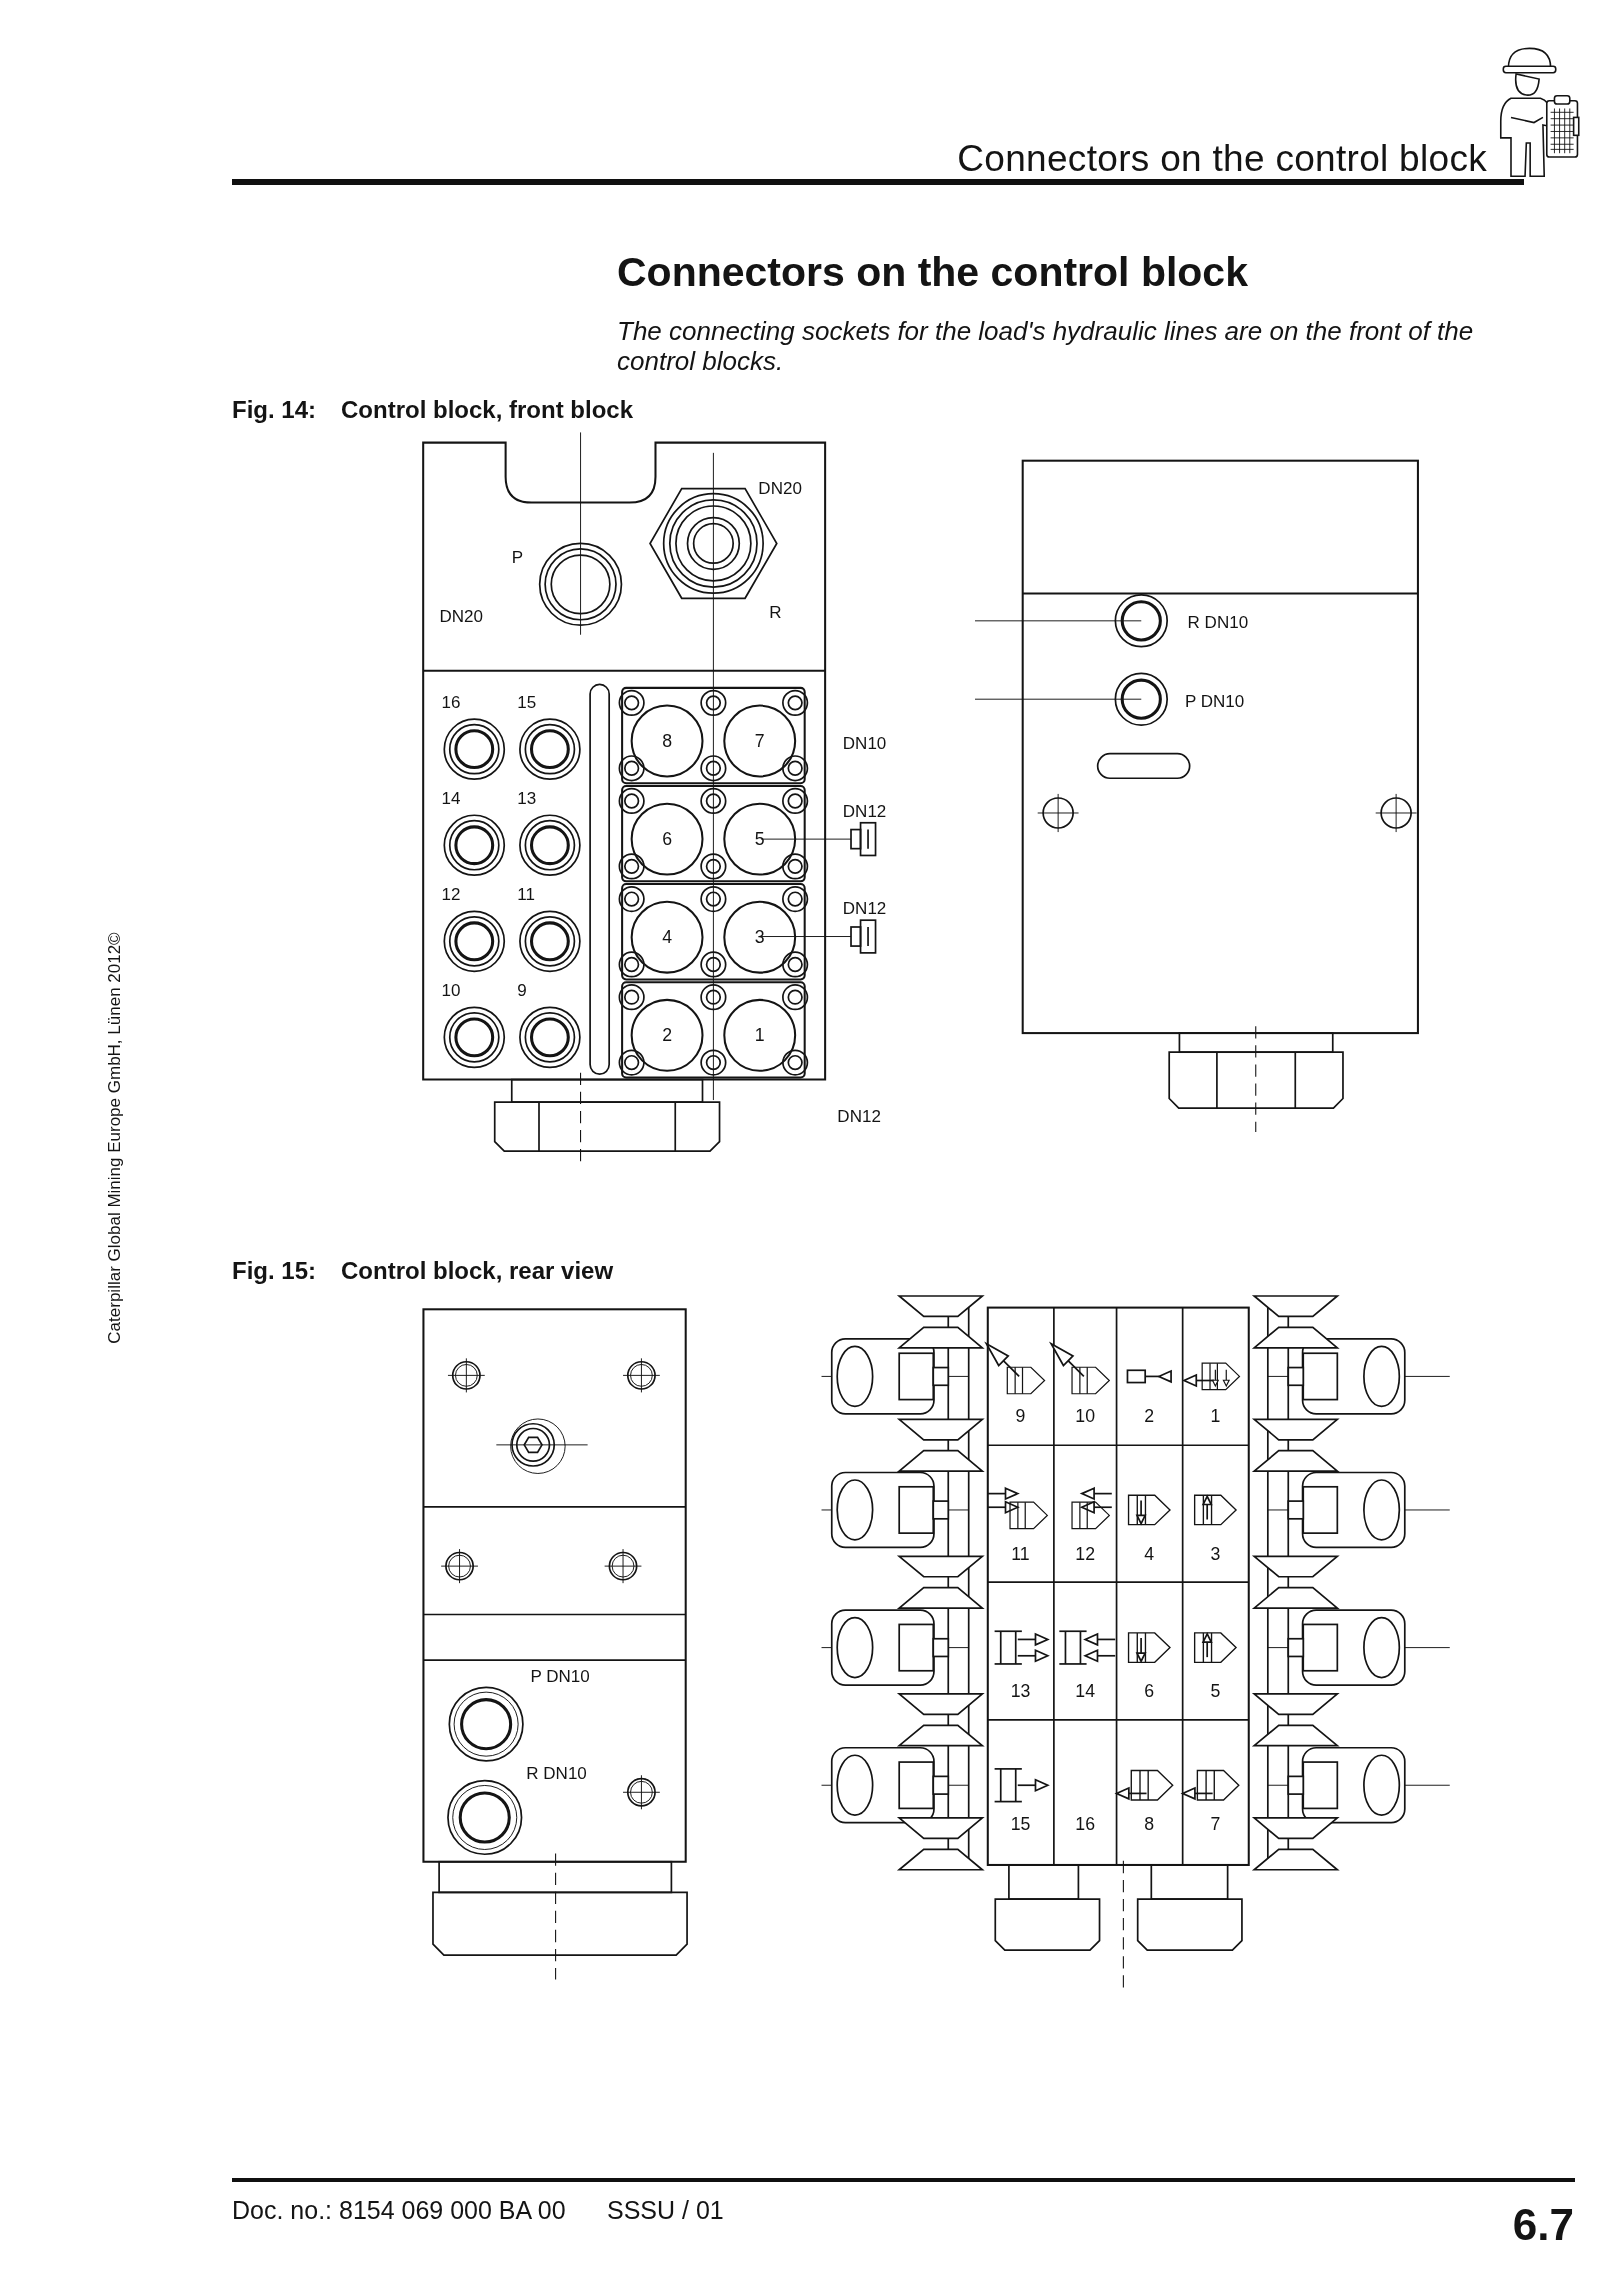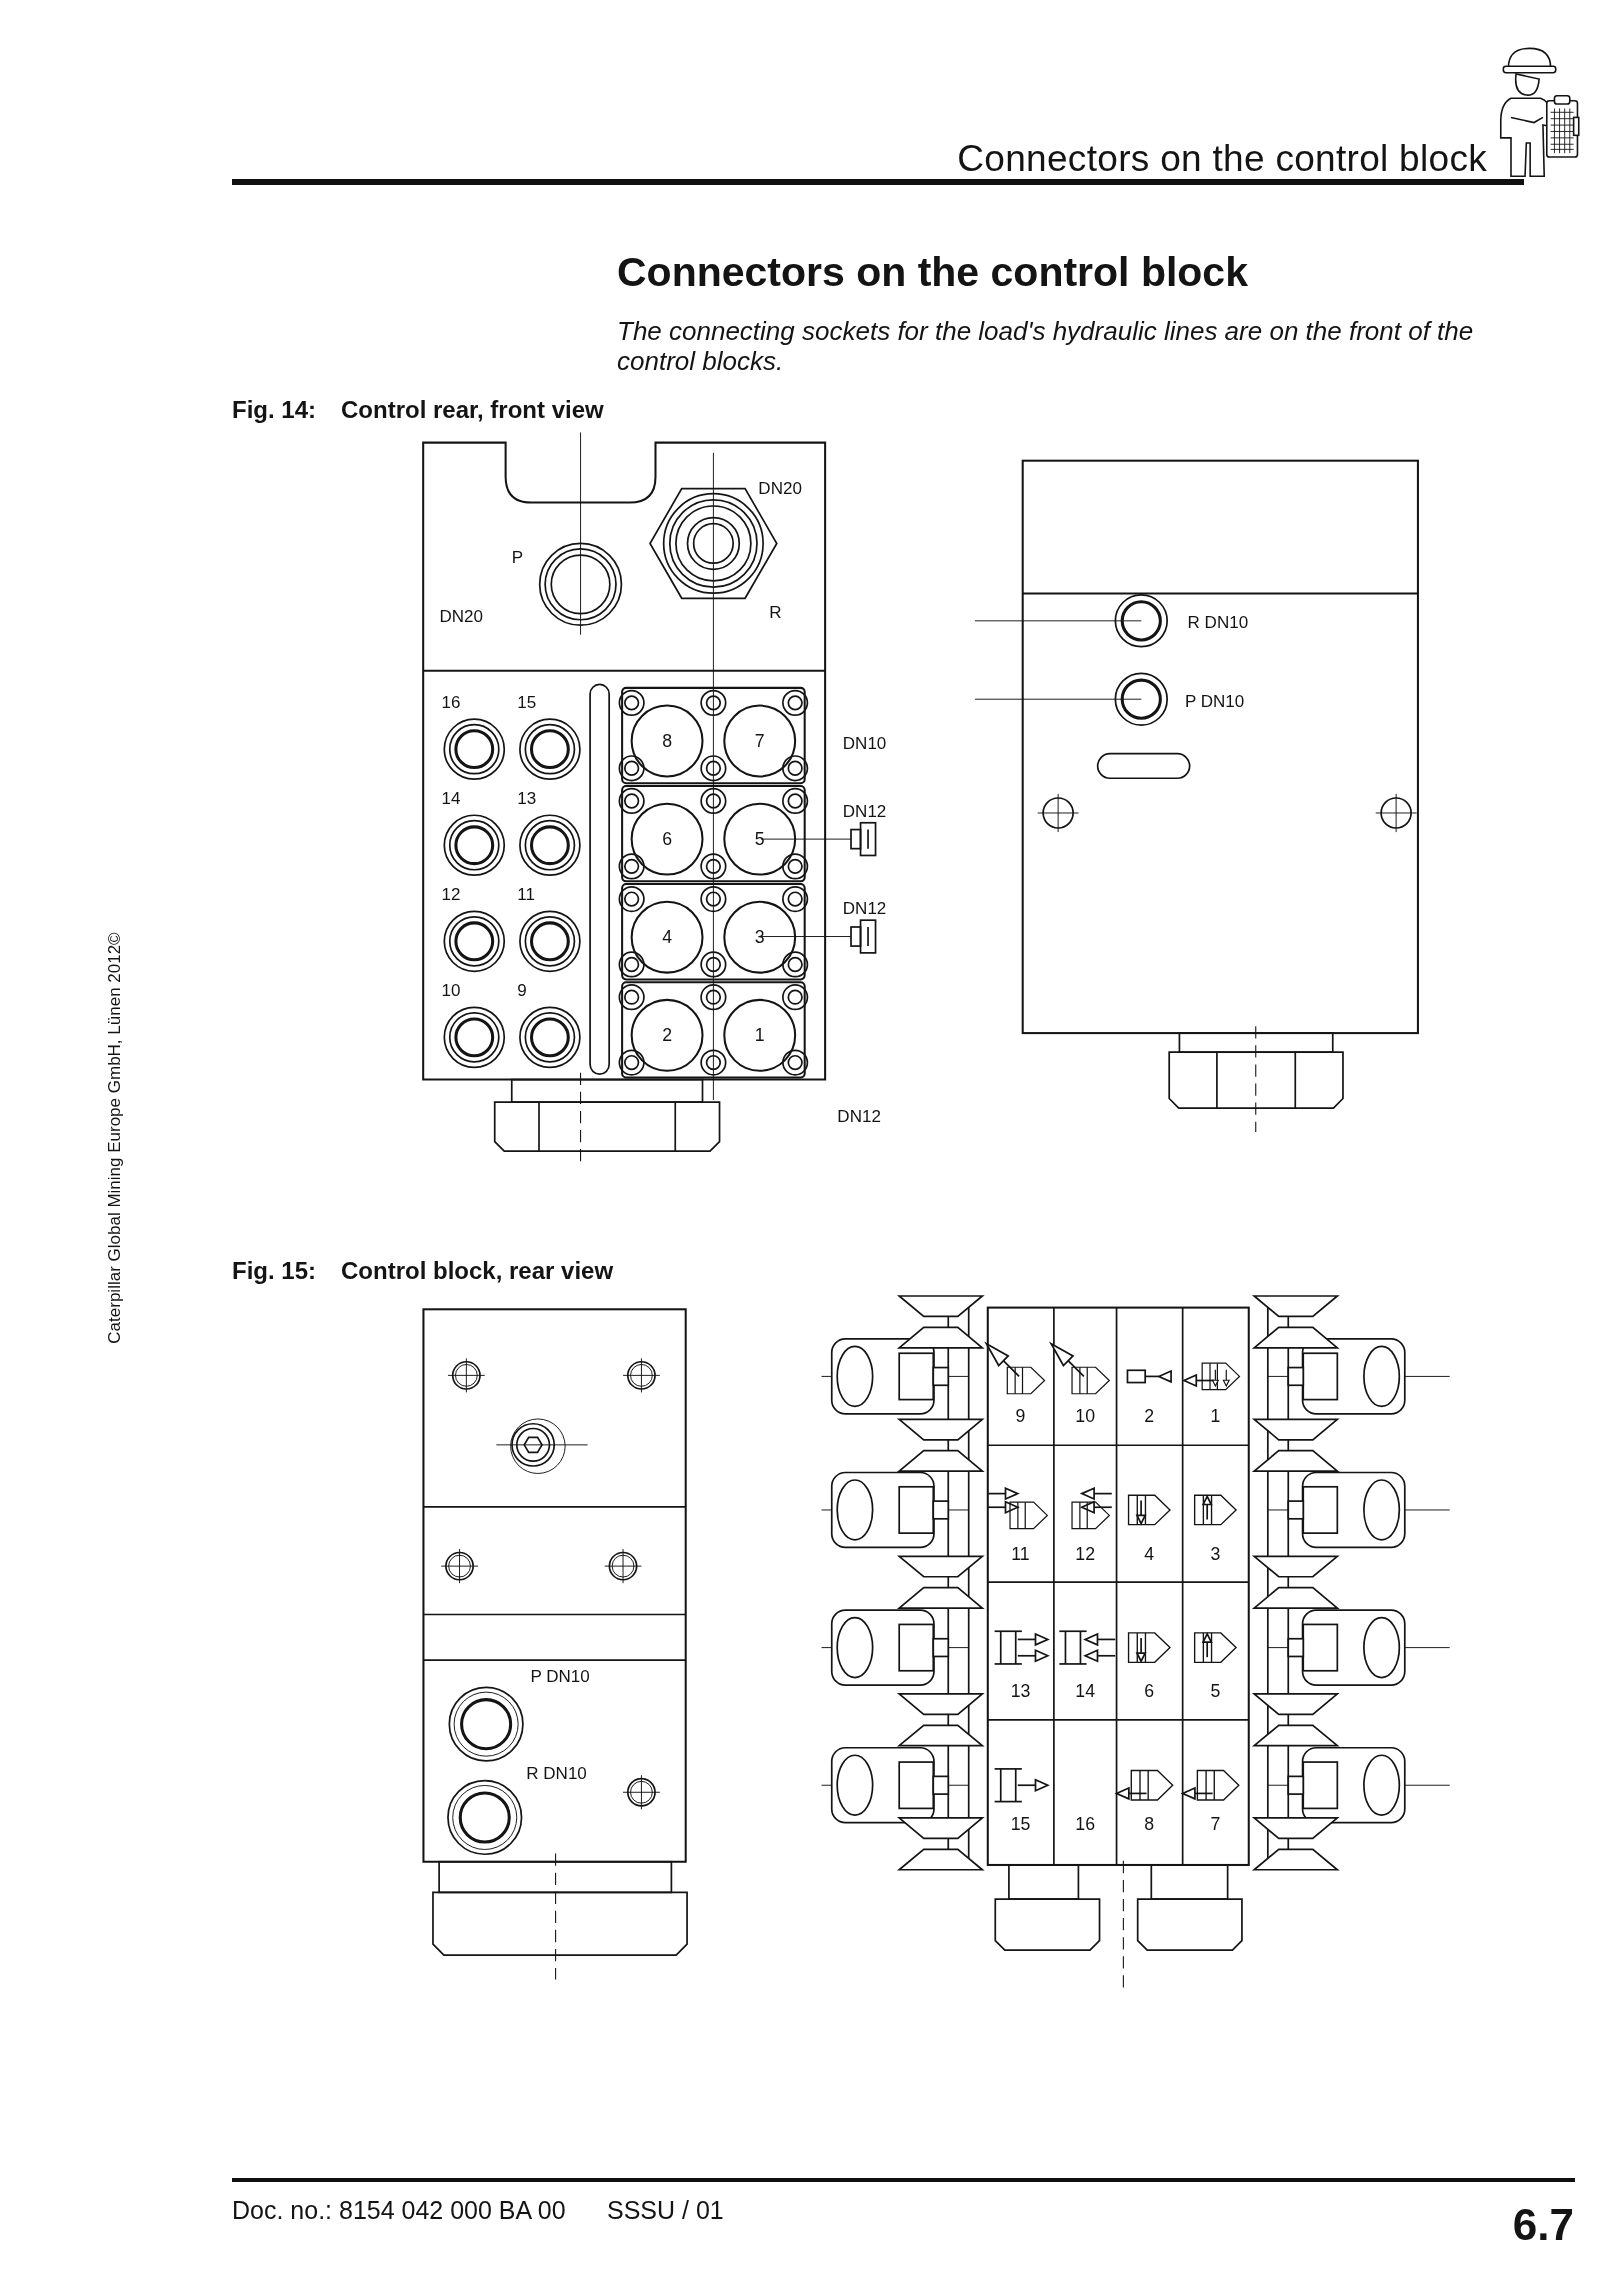--- a/index.html
+++ b/index.html
@@ -46,21 +46,21 @@
     </g>
     <rect class="wfill" x="132" y="118" width="8" height="28"></rect>
   </svg>
 
   <div class="abs side-note" style="left:115px;top:1138px;">Caterpillar Global Mining Europe GmbH, Lünen 2012©</div>
 
   <div class="abs h1" style="left:617px;top:249px;">Connectors on the control block</div>
   <div class="abs body-text" style="left:617px;top:316px;width:862px;">The connecting sockets for the load's hydraulic lines are on the front of the control blocks.</div>
 
   <div class="abs fig-cap" style="left:232px;top:396px;">Fig. 14:</div>
-  <div class="abs fig-cap" style="left:341px;top:396px;">Control rear, front view</div>
+  <div class="abs fig-cap" style="left:341px;top:396px;">Control block, front block</div>
 
   <svg class="abs" style="left:382px;top:429px;" width="532" height="763" viewBox="0 0 780 1120">
 
     <path class="ln3" d="M60,955 L60,20 L181,20 L181,70 Q181,108 219,108 L363,108 Q401,108 401,70 L401,20 L650,20 L650,955 Z"></path>
     <line class="ln3" x1="60" y1="355" x2="650" y2="355"></line>
 
     <line class="thin" x1="291" y1="5" x2="291" y2="302"></line>
     <line class="thin" x1="486" y1="35" x2="486" y2="985"></line>
 
     <g>
@@ -546,17 +546,17 @@
     <g>
       <rect class="ln" x="311" y="857" width="102" height="50"></rect>
       <rect class="ln" x="520" y="857" width="112" height="50"></rect>
       <path class="ln" d="M291,907 H444 V968 L430,982 H305 L291,968 Z"></path>
       <path class="ln" d="M500,907 H653 V968 L639,982 H514 L500,968 Z"></path>
       <line class="dash" x1="479" y1="851" x2="479" y2="1046"></line>
     </g>
   </svg>
 
   <div class="abs rule" style="left:232px;top:2178px;width:1343px;height:4.1px;"></div>
-  <div class="abs footer-text" style="left:232px;top:2196px;">Doc. no.: 8154 042 000 BA 00</div>
+  <div class="abs footer-text" style="left:232px;top:2196px;">Doc. no.: 8154 069 000 BA 00</div>
   <div class="abs footer-text" style="left:607px;top:2196px;">SSSU / 01</div>
   <div class="abs page-no" style="right:48px;top:2200px;">6.7</div>
 </div>
 
 
 </body></html>

